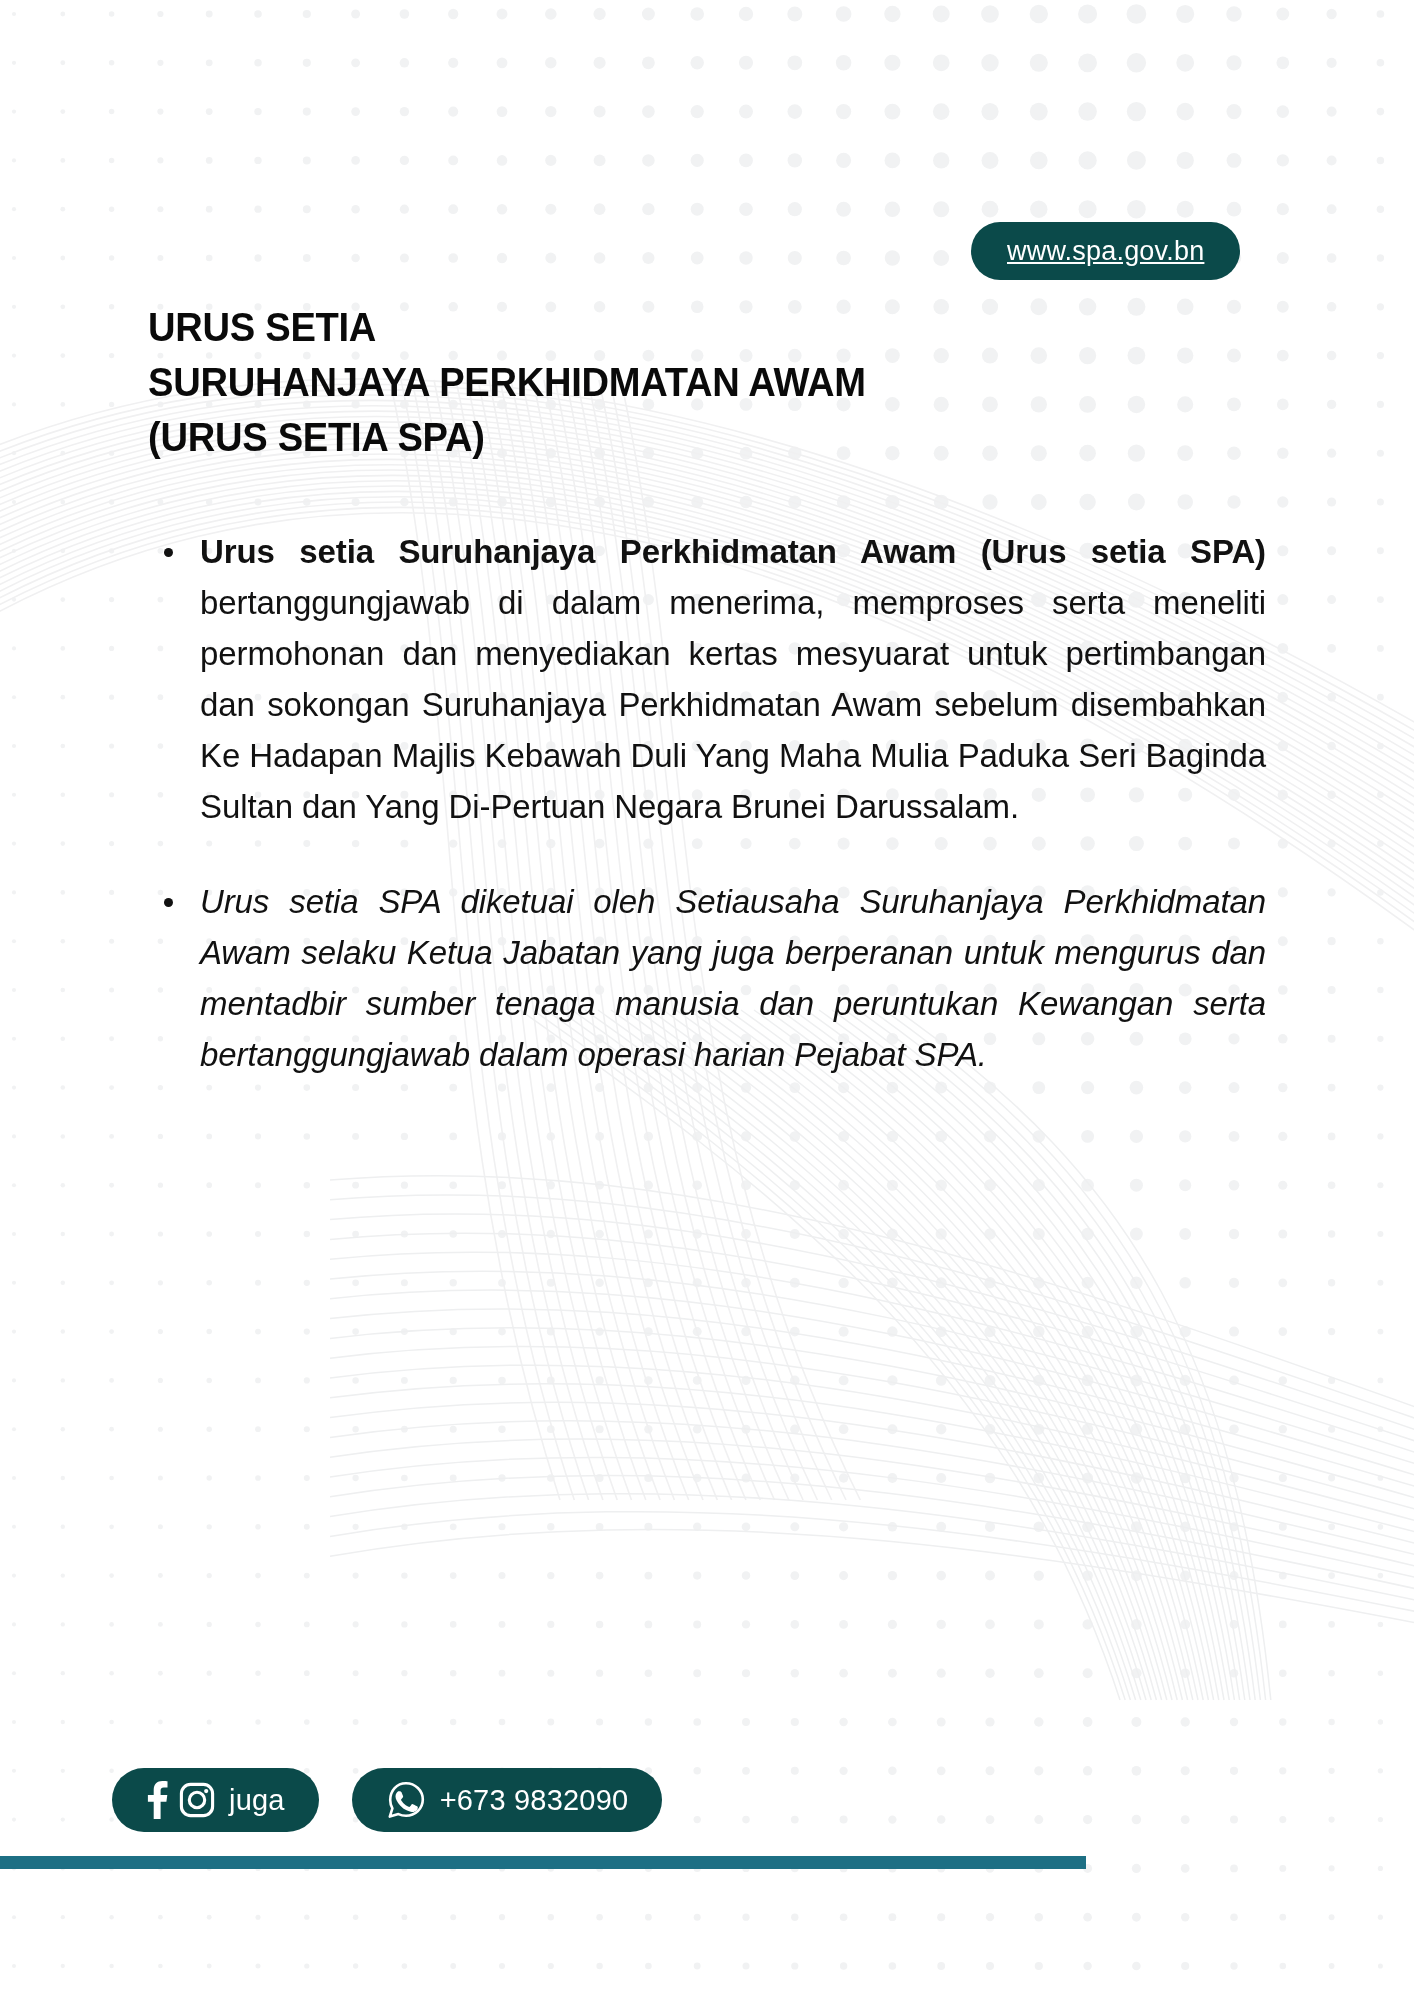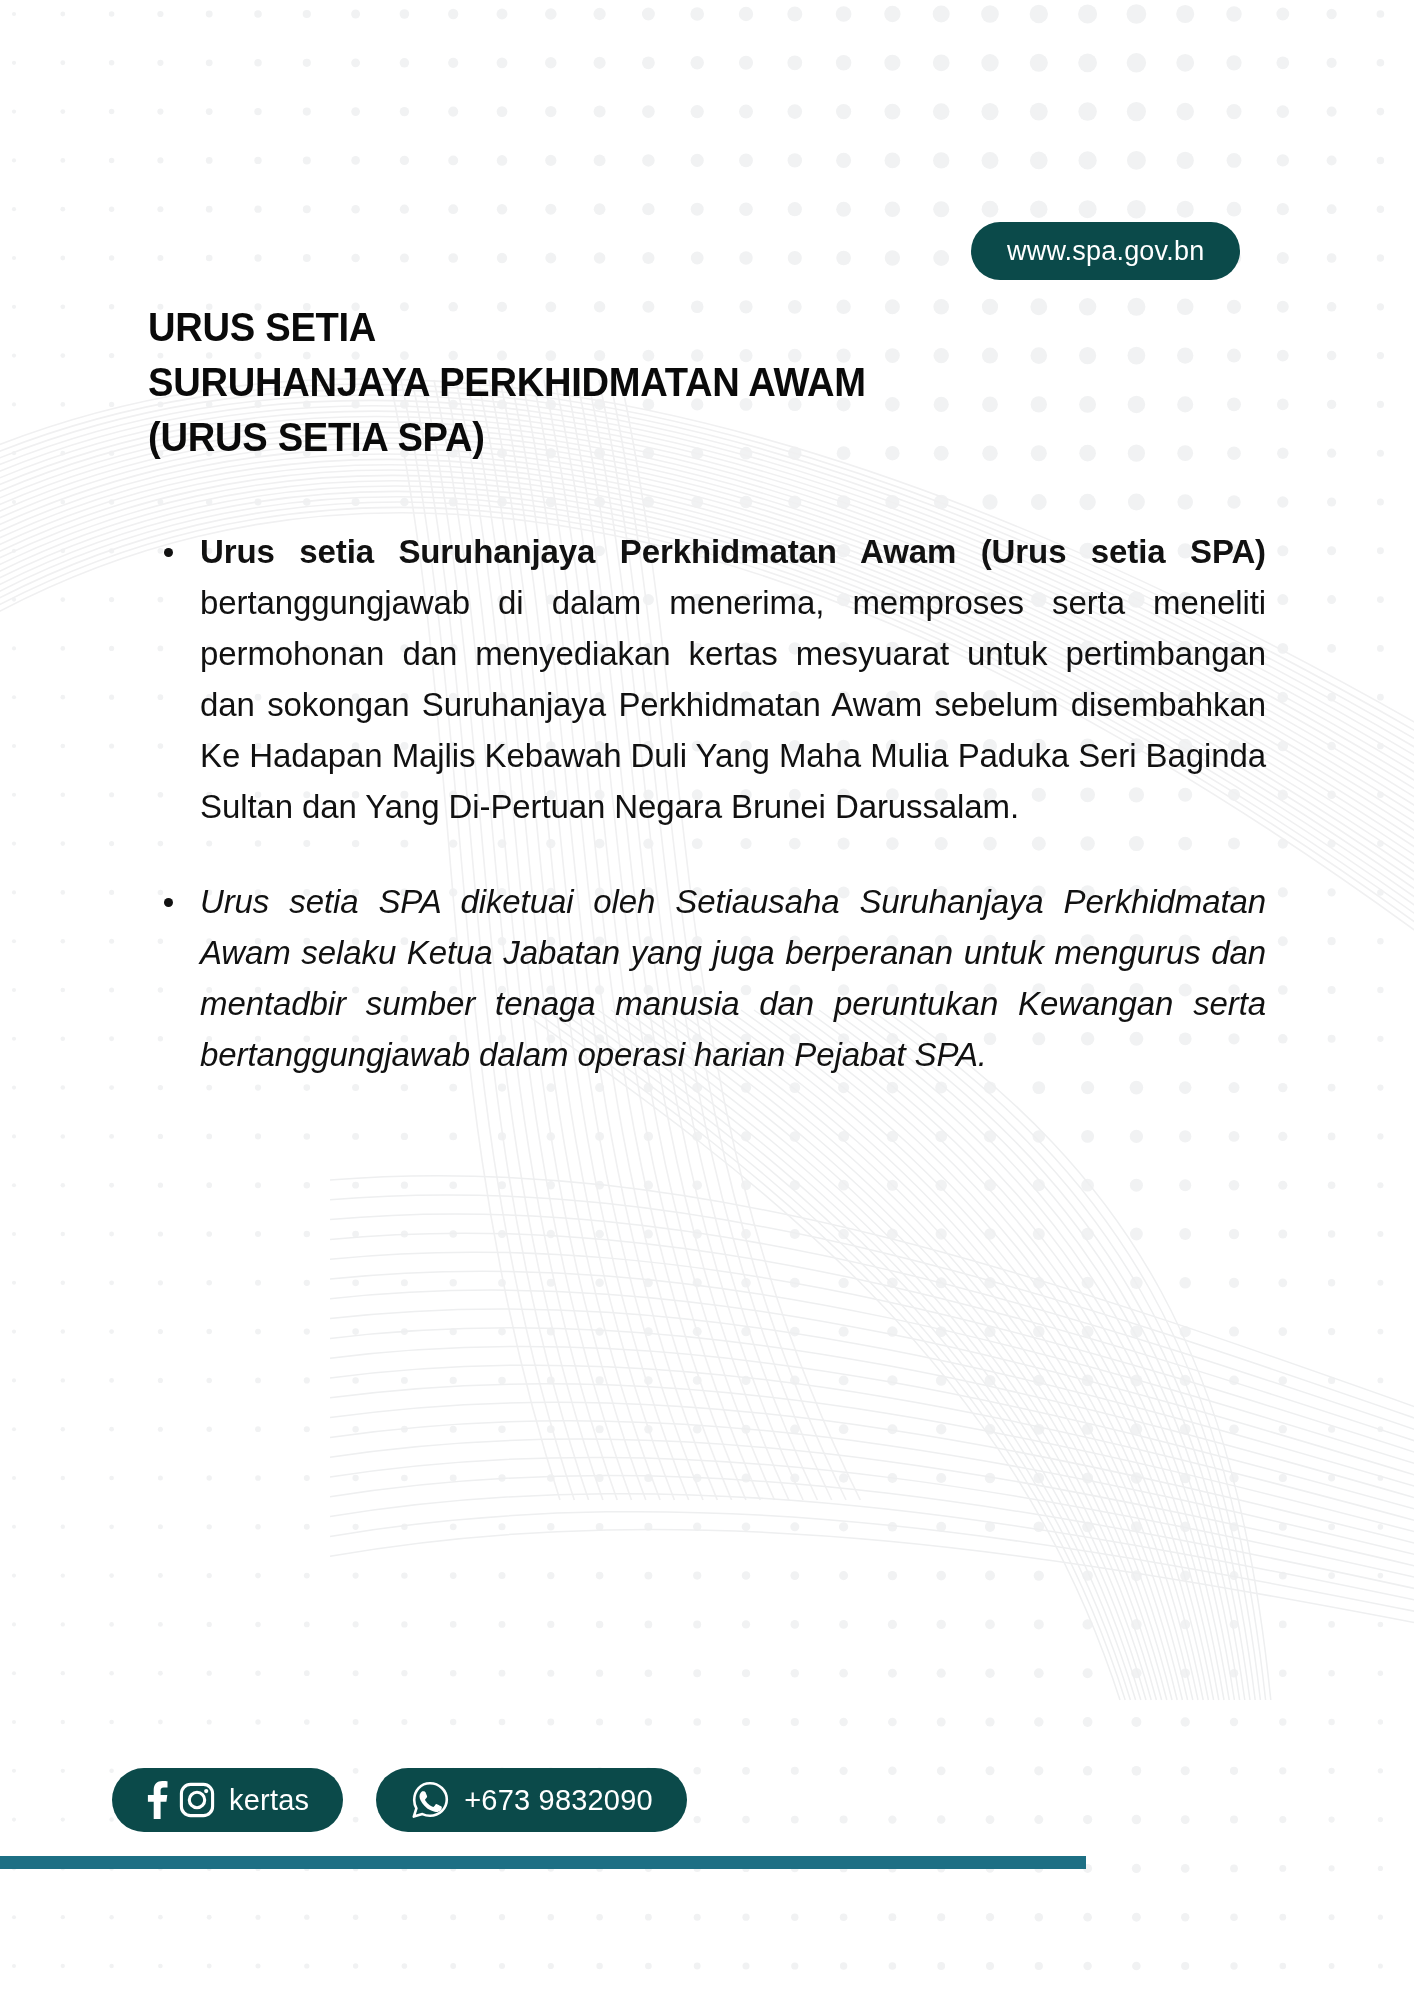--- a/index.html
+++ b/index.html
@@ -39,20 +39,21 @@
     padding: 0 36px;
     border-radius: 29px;
     background: #0b4a4a;
     color: #ffffff;
     font-size: 27px;
     letter-spacing: 0.2px;
     display: flex;
     align-items: center;
     justify-content: center;
     white-space: nowrap;
+    text-decoration: underline;
   }
 
   
   .title-block {
     position: absolute;
     top: 300px;
     left: 148px;
     width: 1120px;
     color: #0a0a0a;
     font-weight: 700;
@@ -1504,21 +1505,21 @@
             </svg>
           </span>
           <span>
             <svg width="36" height="36" viewBox="0 0 36 36" aria-hidden="true">
               <rect x="2.4" y="2.4" width="31.2" height="31.2" rx="9.2" ry="9.2" fill="none" stroke="#ffffff" stroke-width="3.1"></rect>
               <circle cx="18" cy="18" r="7.7" fill="none" stroke="#ffffff" stroke-width="3.1"></circle>
               <circle cx="27.2" cy="9.1" r="2.1" fill="#ffffff"></circle>
             </svg>
           </span>
         </span>
-        <span class="pill-label">kertas</span>
+        <span class="pill-label">juga</span>
       </div>
 
       <div class="pill">
         <span>
           <svg width="40" height="40" viewBox="0 0 40 40" aria-hidden="true">
             <path fill="none" stroke="#ffffff" stroke-width="2.6" stroke-linejoin="round" d="M20 3.2c9.3 0 16.8 7.3 16.8 16.3S29.3 35.8 20 35.8c-2.7 0-5.3-0.6-7.6-1.7l-8.6 2.5 2.6-8.2c-1.4-2.5-2.2-5.4-2.2-8.4C4.2 10.5 10.7 3.2 20 3.2z"></path>
             <path fill="#ffffff" d="M15.1 12.1c-0.4-0.9-0.8-0.9-1.2-0.9h-1c-0.4 0-1 0.1-1.5 0.7-0.5 0.6-1.9 1.9-1.9 4.6s2 5.3 2.2 5.7c0.3 0.4 3.8 6.1 9.4 8.3 4.6 1.8 5.6 1.5 6.6 1.4 1-0.1 3.2-1.3 3.7-2.6 0.5-1.3 0.5-2.4 0.3-2.6-0.1-0.2-0.5-0.4-1.1-0.7-0.6-0.3-3.2-1.6-3.8-1.8-0.5-0.2-0.9-0.3-1.2 0.3-0.4 0.6-1.4 1.8-1.7 2.1-0.3 0.4-0.6 0.4-1.2 0.1-0.6-0.3-2.3-0.9-4.4-2.7-1.6-1.4-2.7-3.2-3.1-3.8-0.3-0.6 0-0.9 0.3-1.2 0.3-0.3 0.6-0.7 0.9-1 0.3-0.3 0.4-0.6 0.6-1 0.2-0.4 0.1-0.7 0-1-0.1-0.3-1.2-2.9-1.6-3.9z"></path>
           </svg>
         </span>
         <span class="pill-label">+673 9832090</span>

